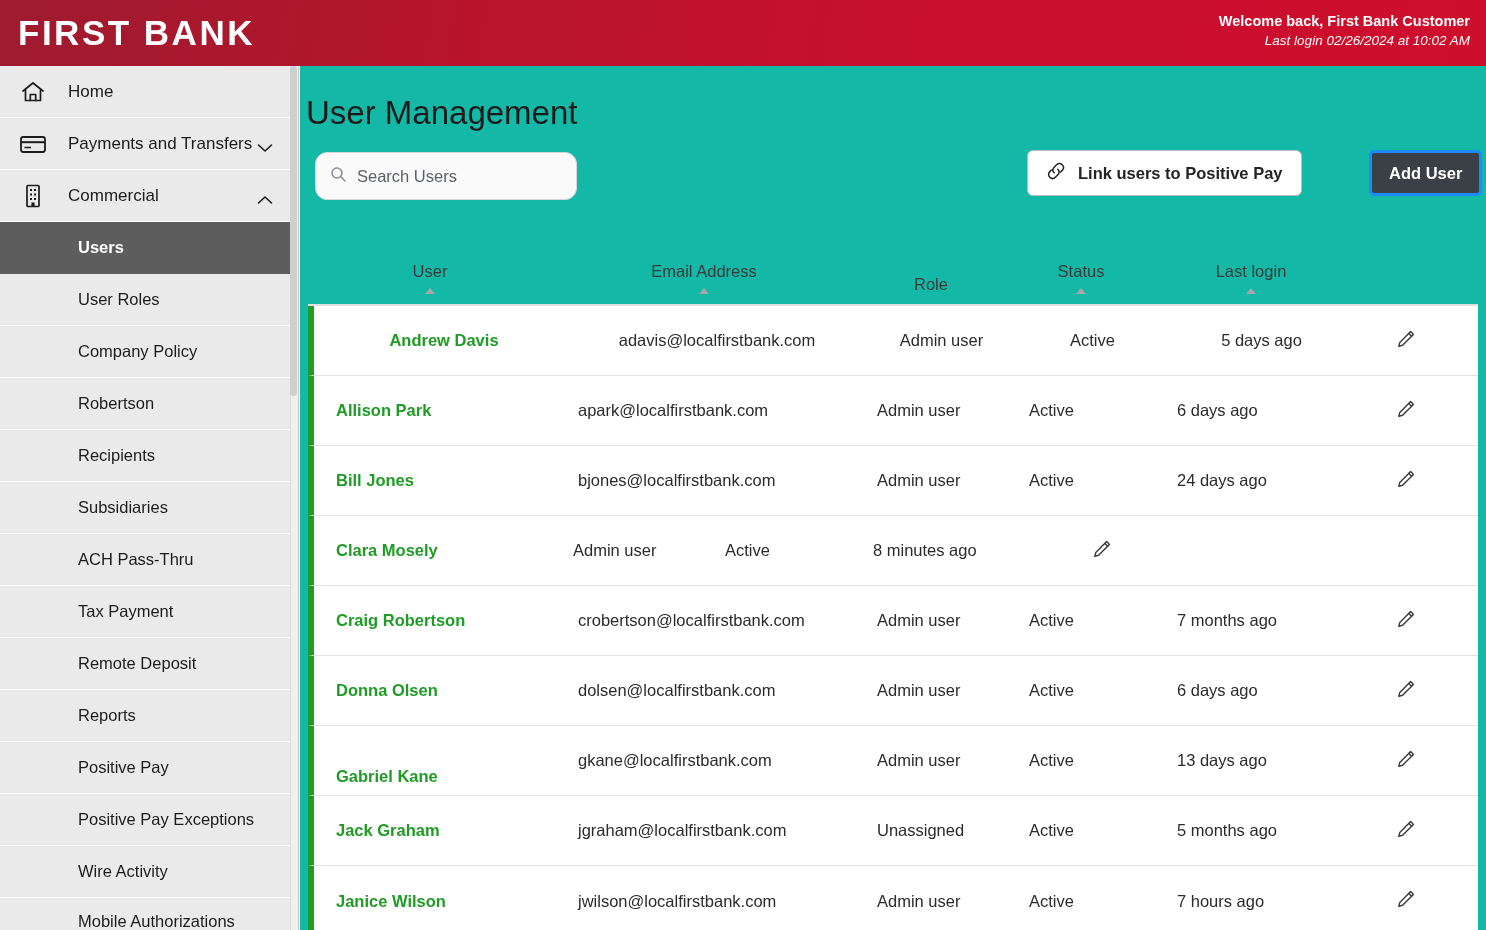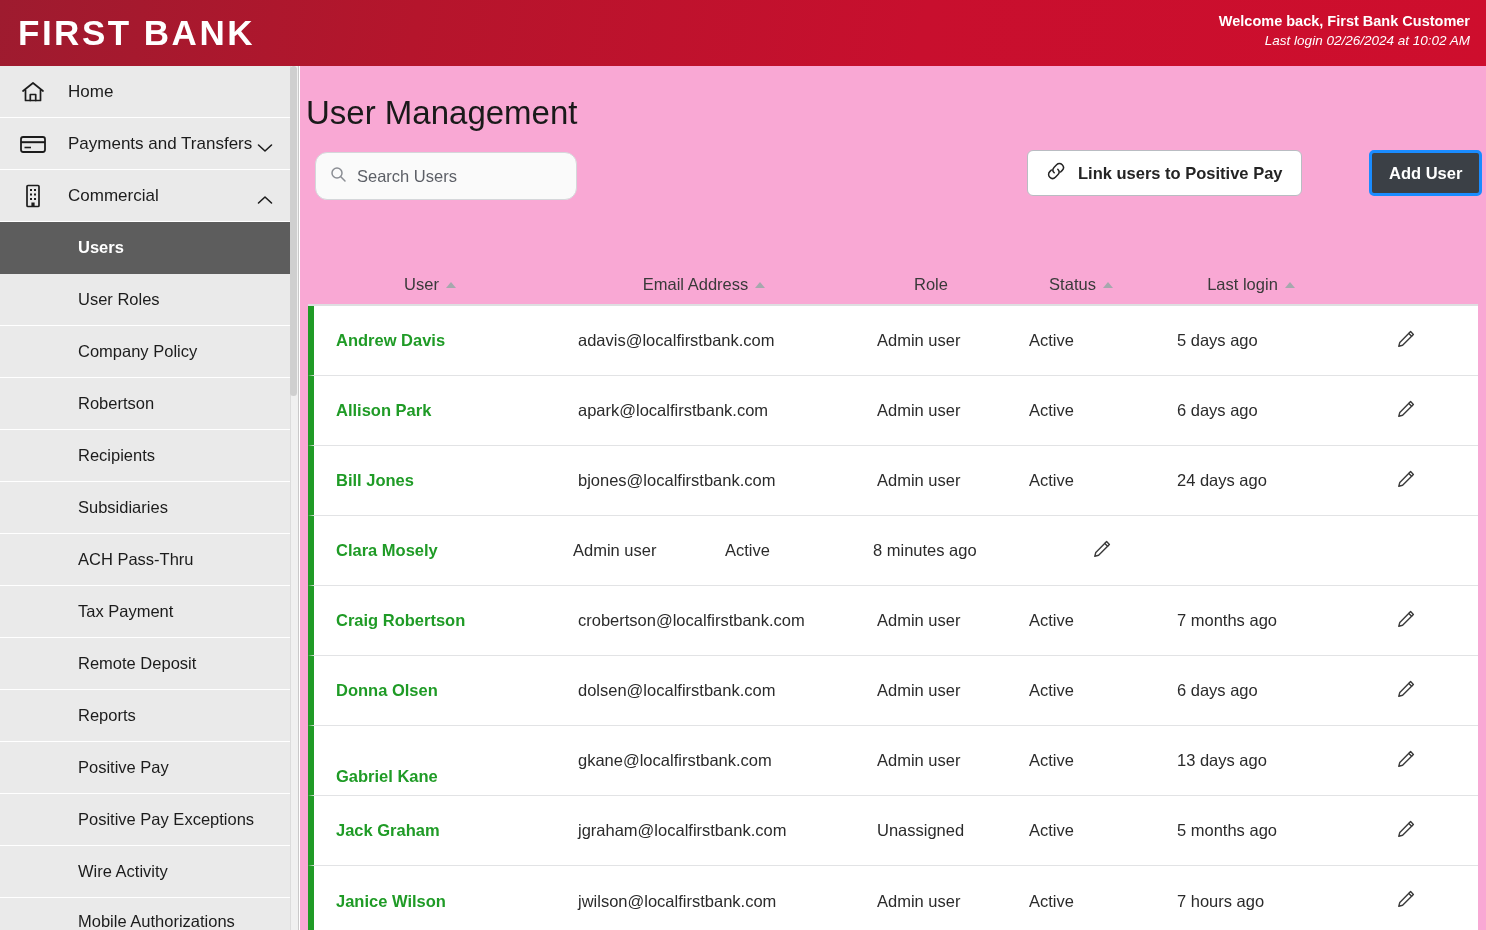--- a/index.html
+++ b/index.html
@@ -108,21 +108,21 @@
     color: #ffffff;
     font-weight: bold;
     border-bottom: 1px solid #5d5d5d;
   }
   .nav-sub.clipped { height: 48px; }
 
   
   #main {
     position: absolute; left: 300px; top: 66px;
     width: 1186px; height: 864px;
-    background: #f9a8d4;
+    background: #14b8a6;
     overflow: hidden;
   }
   #page-title {
     position: absolute; left: 6px; top: 26px;
     font-size: 33px;
     font-weight: normal;
     color: #1a1a1a;
     line-height: 42px;
   }
 
@@ -187,21 +187,21 @@
     height: 60px;
     padding-bottom: 10px;
     border-bottom: 2px solid #dedfe1;
   }
   .th {
     display: flex; align-items: center; gap: 7px;
     font-size: 16.5px;
     color: #3a3a3a;
     white-space: nowrap;
   }
-  .th.sortable { cursor: pointer; }
+  .th.sortable { cursor: pointer; flex-direction: column; }
   .th-user   { width: 244px; justify-content: center; }
   .th-email  { width: 304px; justify-content: center; }
   .th-role   { width: 150px; justify-content: center; }
   .th-status { width: 150px; justify-content: center; }
   .th-login  { width: 190px; justify-content: center; }
   .th-spacer { width: 120px; }
 
   .sort-arrow {
     width: 0; height: 0;
     border-left: 5px solid transparent;
@@ -359,21 +359,21 @@
         <span class="sort-arrow"></span>
       </div>
       <div class="th th-login sortable">
         <span>Last login</span>
         <span class="sort-arrow"></span>
       </div>
       <div class="th th-spacer"></div>
     </div>
 
     <div id="tbody">
-  <div class="row" style="border-left-color: rgb(31, 155, 38);">
+  <div class="row" style="border-left-color: rgb(31, 155, 38); text-align: center;">
     <div class="cell c-user" style="color: rgb(31, 155, 38);">Andrew Davis</div>
     <div class="cell c-email">adavis@localfirstbank.com</div>
     <div class="cell c-role">Admin user</div>
     <div class="cell c-status">Active</div>
     <div class="cell c-login">5 days ago</div>
     <div class="c-edit">
       <span>
         <svg width="22" height="22" viewBox="0 0 22 22" fill="none" stroke="#3a3a3a" stroke-width="1.4" stroke-linejoin="round" stroke-linecap="round">
           <path d="M15.6 3.6 L18.4 6.4 L7.6 17.2 L3.8 18.2 L4.8 14.4 Z"></path>
           <path d="M13.8 5.4 L16.6 8.2"></path>

